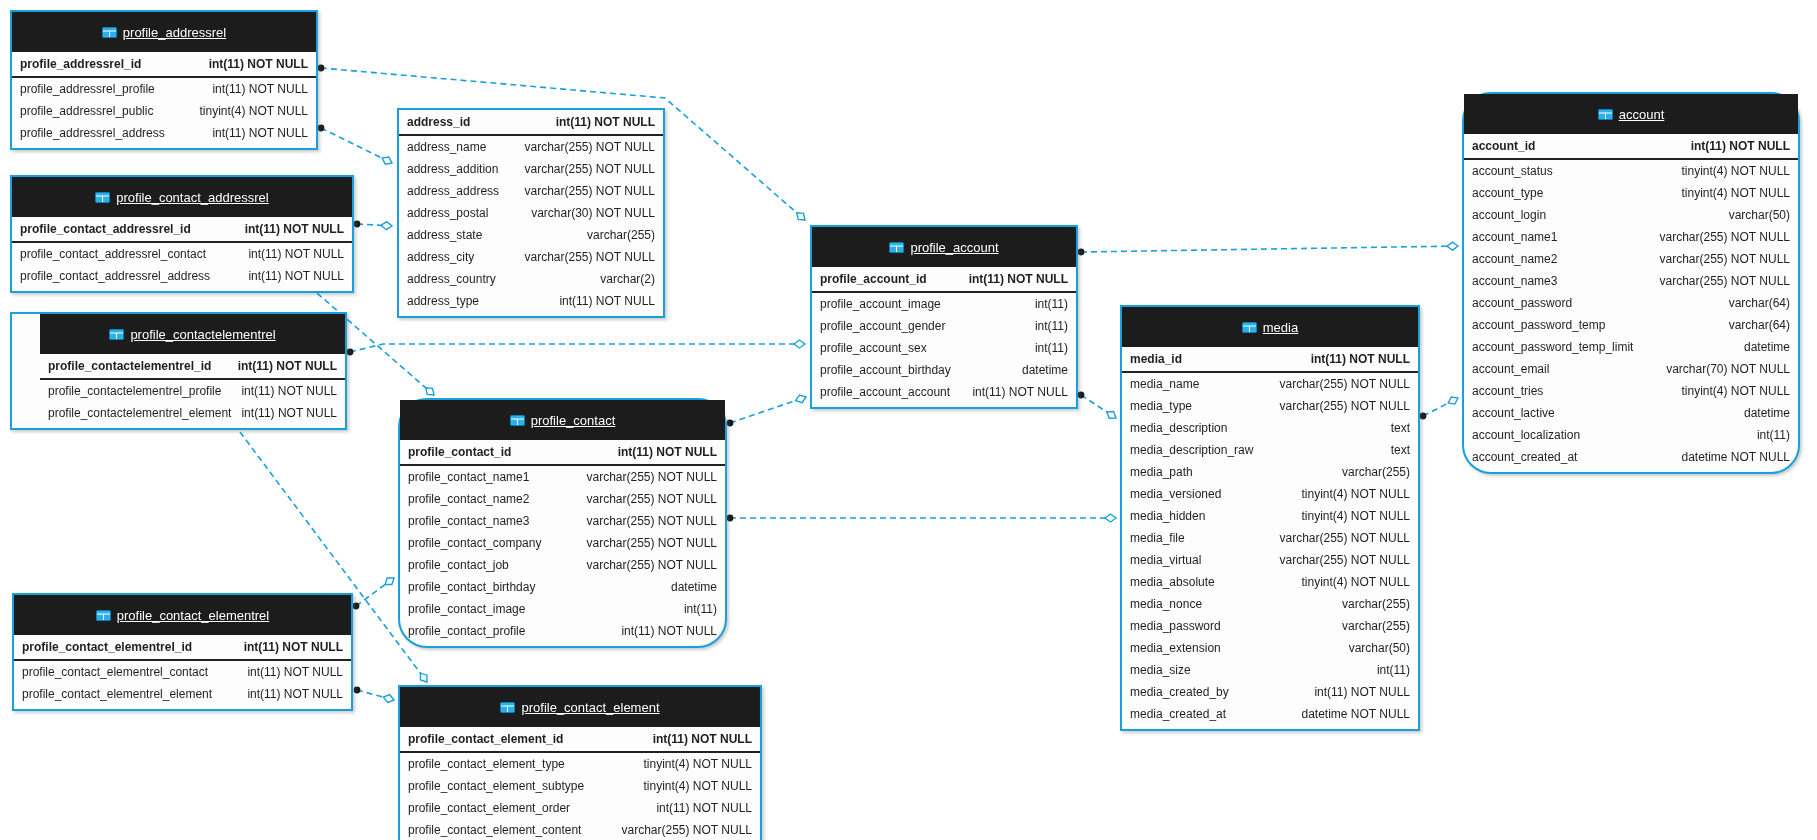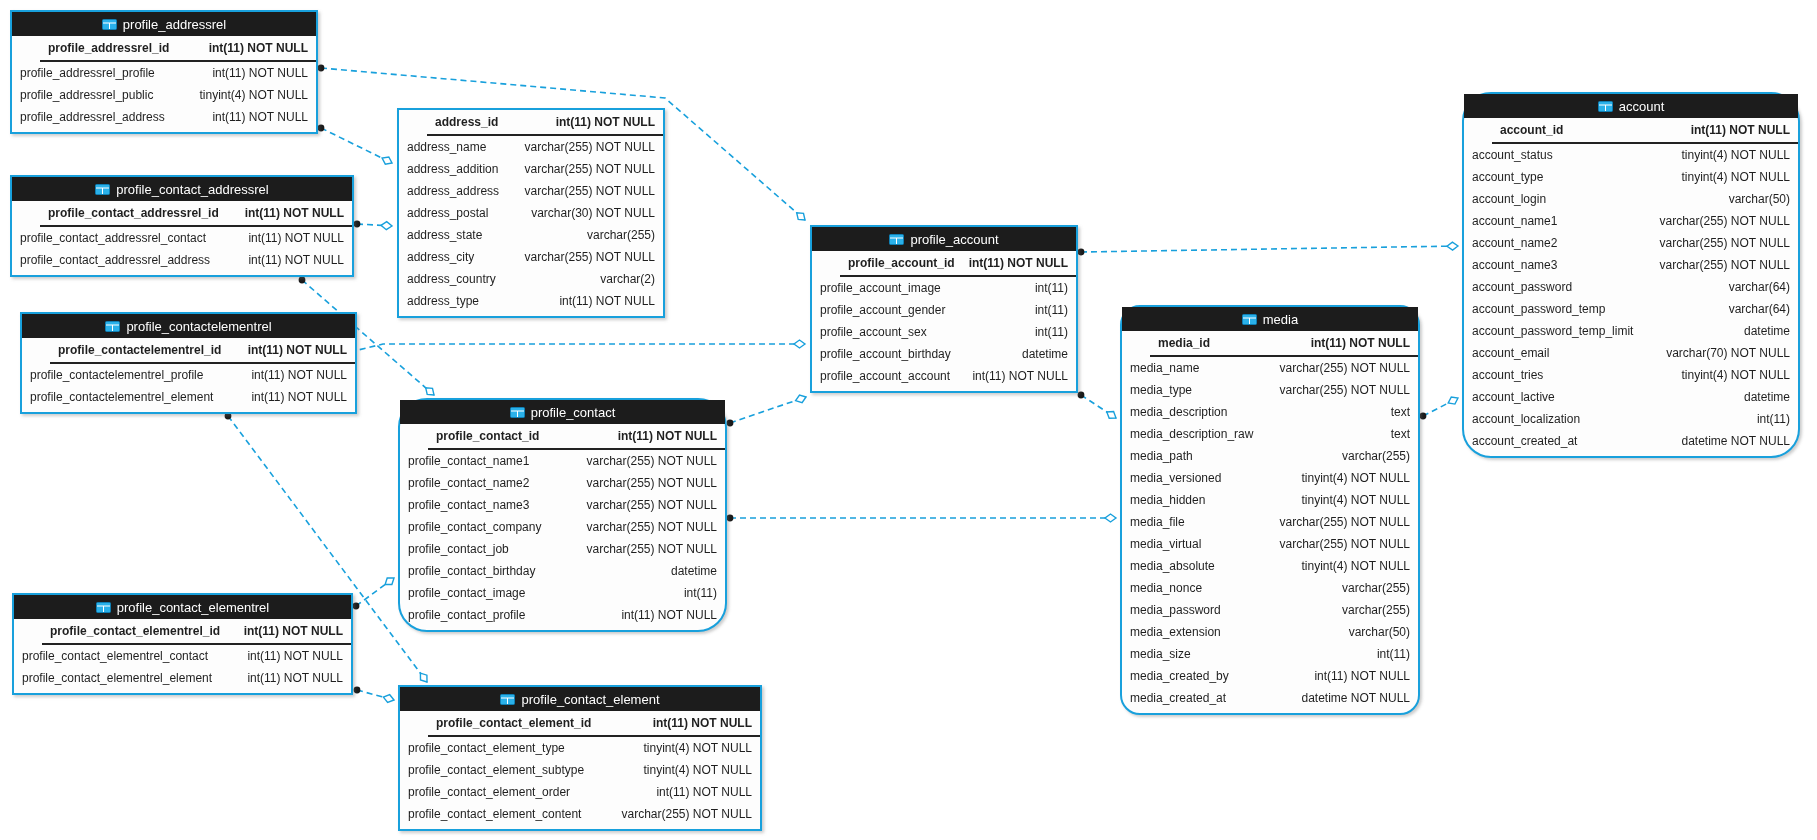--- a/index.html
+++ b/index.html
@@ -3,25 +3,25 @@
 <meta charset="utf-8">
 <style>
   html,body{margin:0;padding:0;background:#ffffff;}
   body{width:1817px;height:840px;position:relative;overflow:hidden;
        font-family:"Liberation Sans", sans-serif;}
   #canvas{position:absolute;inset:0;width:1817px;height:840px;background:#ffffff;}
   #connector-layer{position:absolute;left:0;top:0;z-index:1;}
   #tables{position:absolute;left:0;top:0;z-index:2;width:0;height:0;}
   .table-card{position:absolute;background:#fdfdfd;border:2px solid #18a0dc;
               box-shadow:2px 2px 3px rgba(110,110,110,0.35);box-sizing:border-box;}
-  .table-header{background:#1c1c1c;color:#ffffff;height:24px;display:flex;
+  .table-header{background:#1c1c1c;color:#ffffff;height:40px;display:flex;
                 align-items:center;justify-content:center;gap:6px;font-size:13px;
-                white-space:nowrap;}
+                white-space:nowrap;text-decoration:underline;}
   .table-icon{display:inline-flex;align-items:center;}
-  .pk-row{height:26px;border-bottom:2px solid #222222;font-weight:bold;margin-left:28px;}
+  .pk-row{height:26px;border-bottom:2px solid #222222;font-weight:bold;}
   .col-row{height:22px;}
   .pk-row,.col-row{display:flex;align-items:center;justify-content:space-between;
                    padding:0 8px;font-size:12px;color:#1f1f1f;box-sizing:border-box;
                    white-space:nowrap;}
   .col-name{text-align:left;}
   .col-type{text-align:right;padding-left:10px;}
   .rows-pad{height:4px;}
 </style>
 </head>
 <body>
@@ -142,21 +142,21 @@
         <div class="col-row">
           <span class="col-name">profile_contact_addressrel_contact</span>
           <span class="col-type">int(11) NOT NULL</span>
         </div>
         <div class="col-row">
           <span class="col-name">profile_contact_addressrel_address</span>
           <span class="col-type">int(11) NOT NULL</span>
         </div>
         <div class="rows-pad"></div>
       </div>
-      <div class="table-card" style="left: 20px; top: 312px; width: 337px;">
+      <div class="table-card" style="left: 10px; top: 312px; width: 337px; padding-left: 28px;">
         <div class="table-header">
           <span class="table-icon">
             <svg width="15" height="11">
               <rect x="0.5" y="0.5" width="14" height="10" rx="1" fill="#2ab1ea" stroke="#0f7fb4"></rect>
               <line x1="1" y1="4" x2="14" y2="4" stroke="#ffffff" stroke-width="1"></line>
               <line x1="7.5" y1="4" x2="7.5" y2="10" stroke="#ffffff" stroke-width="1"></line>
             </svg>
           </span>
           <span>profile_contactelementrel</span>
         </div>
@@ -350,21 +350,21 @@
         <div class="col-row">
           <span class="col-name">profile_account_birthday</span>
           <span class="col-type">datetime</span>
         </div>
         <div class="col-row">
           <span class="col-name">profile_account_account</span>
           <span class="col-type">int(11) NOT NULL</span>
         </div>
         <div class="rows-pad"></div>
       </div>
-      <div class="table-card" style="left: 1120px; top: 305px; width: 300px; border-radius: 20px;">
+      <div class="table-card" style="left: 1120px; top: 305px; width: 300px;">
         <div class="table-header">
           <span class="table-icon">
             <svg width="15" height="11">
               <rect x="0.5" y="0.5" width="14" height="10" rx="1" fill="#2ab1ea" stroke="#0f7fb4"></rect>
               <line x1="1" y1="4" x2="14" y2="4" stroke="#ffffff" stroke-width="1"></line>
               <line x1="7.5" y1="4" x2="7.5" y2="10" stroke="#ffffff" stroke-width="1"></line>
             </svg>
           </span>
           <span>media</span>
         </div>

